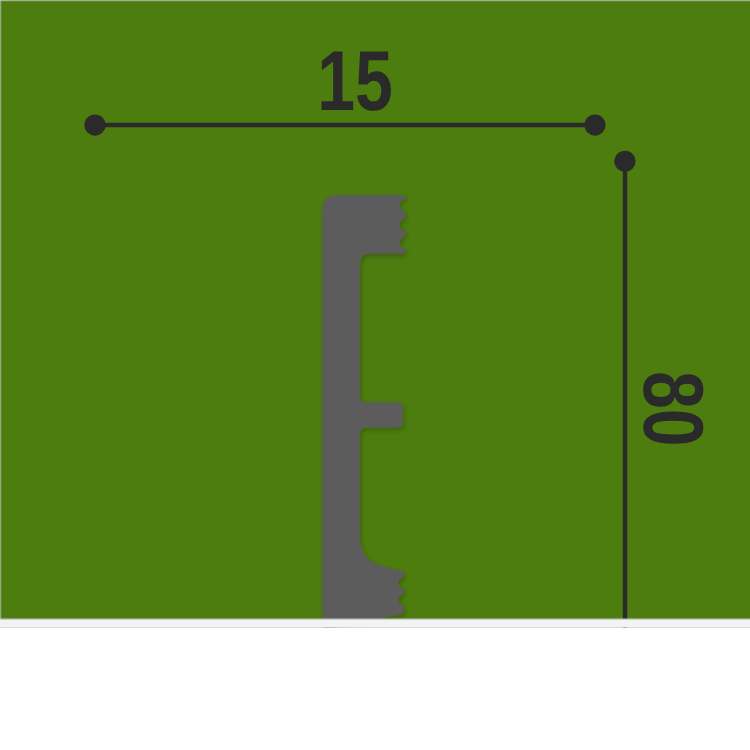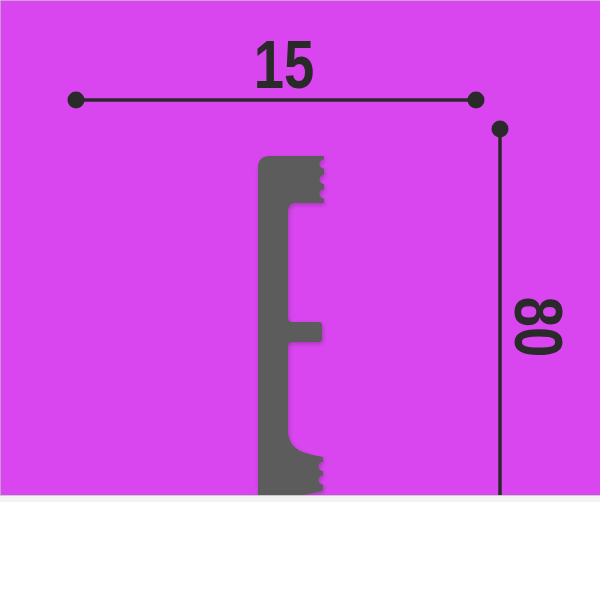--- a/index.html
+++ b/index.html
@@ -5,21 +5,21 @@
   html, body {
     margin: 0;
     padding: 0;
     background: #ffffff;
     font-family: "Liberation Sans", sans-serif;
   }
   .stage {
     position: relative;
     width: 600px;
     height: 502px;
-    background: #d946ef;
+    background: #4d7c0f;
     overflow: hidden;
   }
   .edge-top {
     position: absolute;
     top: 0; left: 0;
     width: 600px; height: 1px;
     background: #c7c9c8;
     opacity: 0.7;
   }
   .edge-left {

